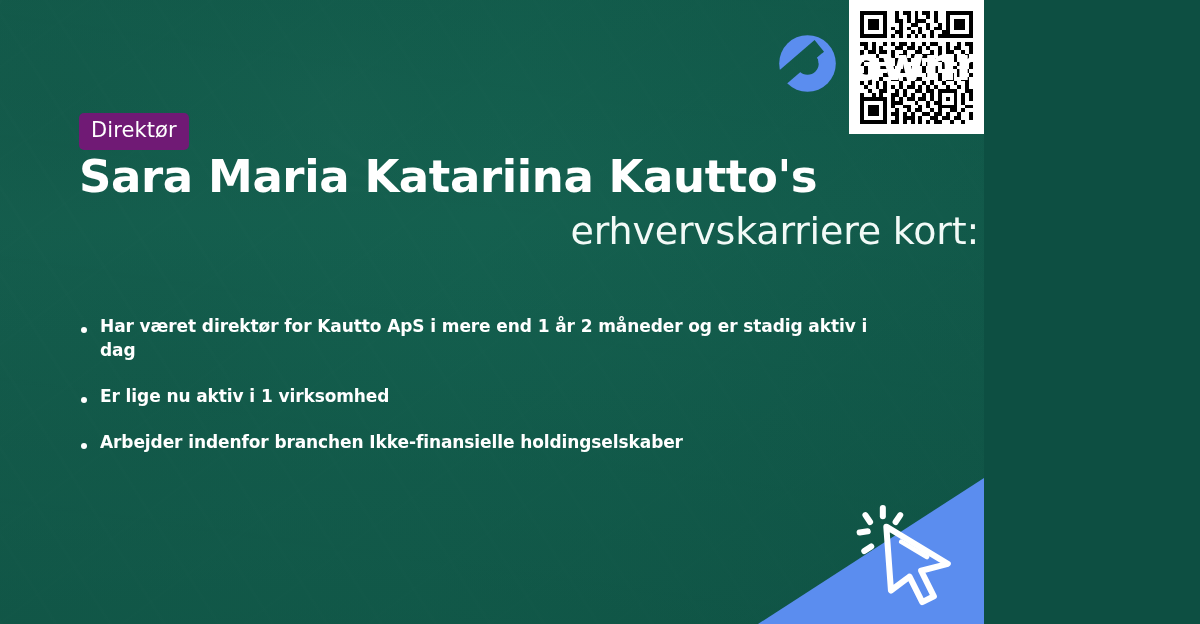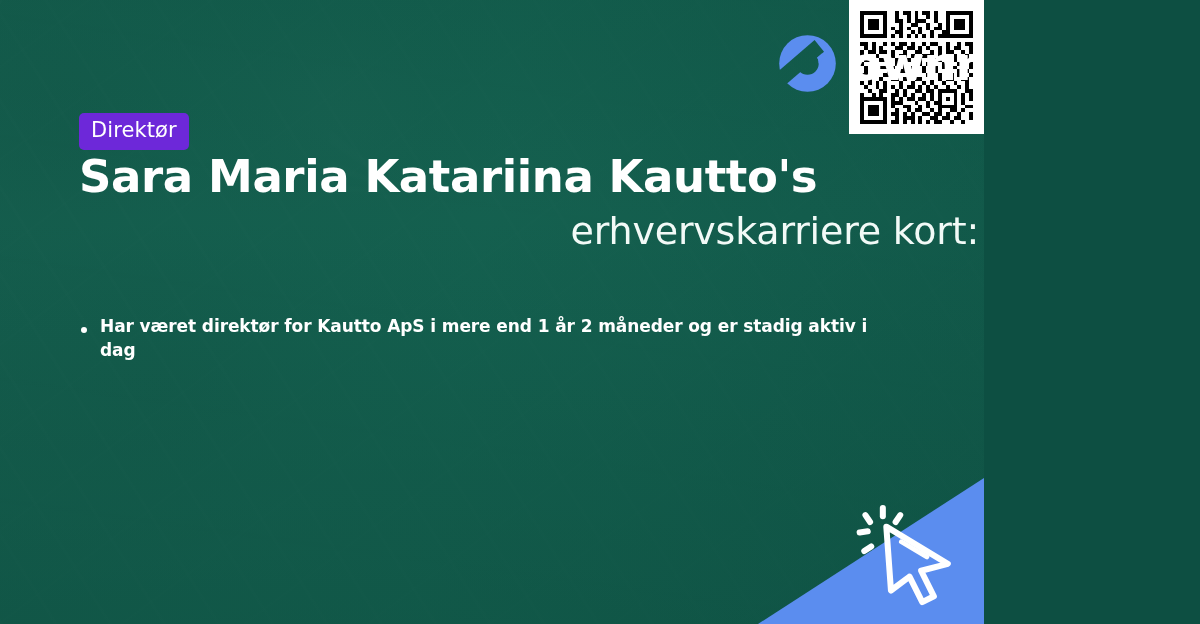--- a/index.html
+++ b/index.html
@@ -104,21 +104,21 @@
     letter-spacing:0;
     margin-left:2px;
   }
 
   
   .content { position:absolute; left:79px; top:0; width:900px; }
 
   .badge {
     display:inline-block;
     margin-top:113px;
-    background:#6d28d9;
+    background:#701a75;
     color:#ffffff;
     font-size:21px;
     line-height:1;
     padding:7px 12px 9px 12px;
     border-radius:5px;
     letter-spacing:.1px;
     text-align:right;
   }
 
   .headline {
@@ -434,20 +434,28 @@
     <div class="badge">Direktør</div>
 
     <div class="headline">Sara Maria Katariina Kautto's</div>
     <div class="subhead">erhvervskarriere kort:</div>
 
     <ul class="facts">
       <li class="fact">
         <span class="dot"></span>
         <span>Har været direktør for Kautto ApS i mere end 1 år 2 måneder og er stadig aktiv i dag</span>
       </li>
+      <li class="fact">
+        <span class="dot"></span>
+        <span>Er lige nu aktiv i 1 virksomhed</span>
+      </li>
+      <li class="fact">
+        <span class="dot"></span>
+        <span>Arbejder indenfor branchen Ikke-finansielle holdingselskaber</span>
+      </li>
     </ul>
   </div>
 
   <div class="corner"></div>
   <svg class="cursor" viewBox="0 0 100 100" fill="none" stroke="#ffffff" stroke-width="5.2" stroke-linecap="round" stroke-linejoin="round">
 
     <path d="M 27 23 L 80 55 L 57 61 L 68 83 L 58 88 L 47 66 L 31 78 Z"></path>
 
     <path d="M 40 36 L 62 49" stroke-width="4.2"></path>
 

